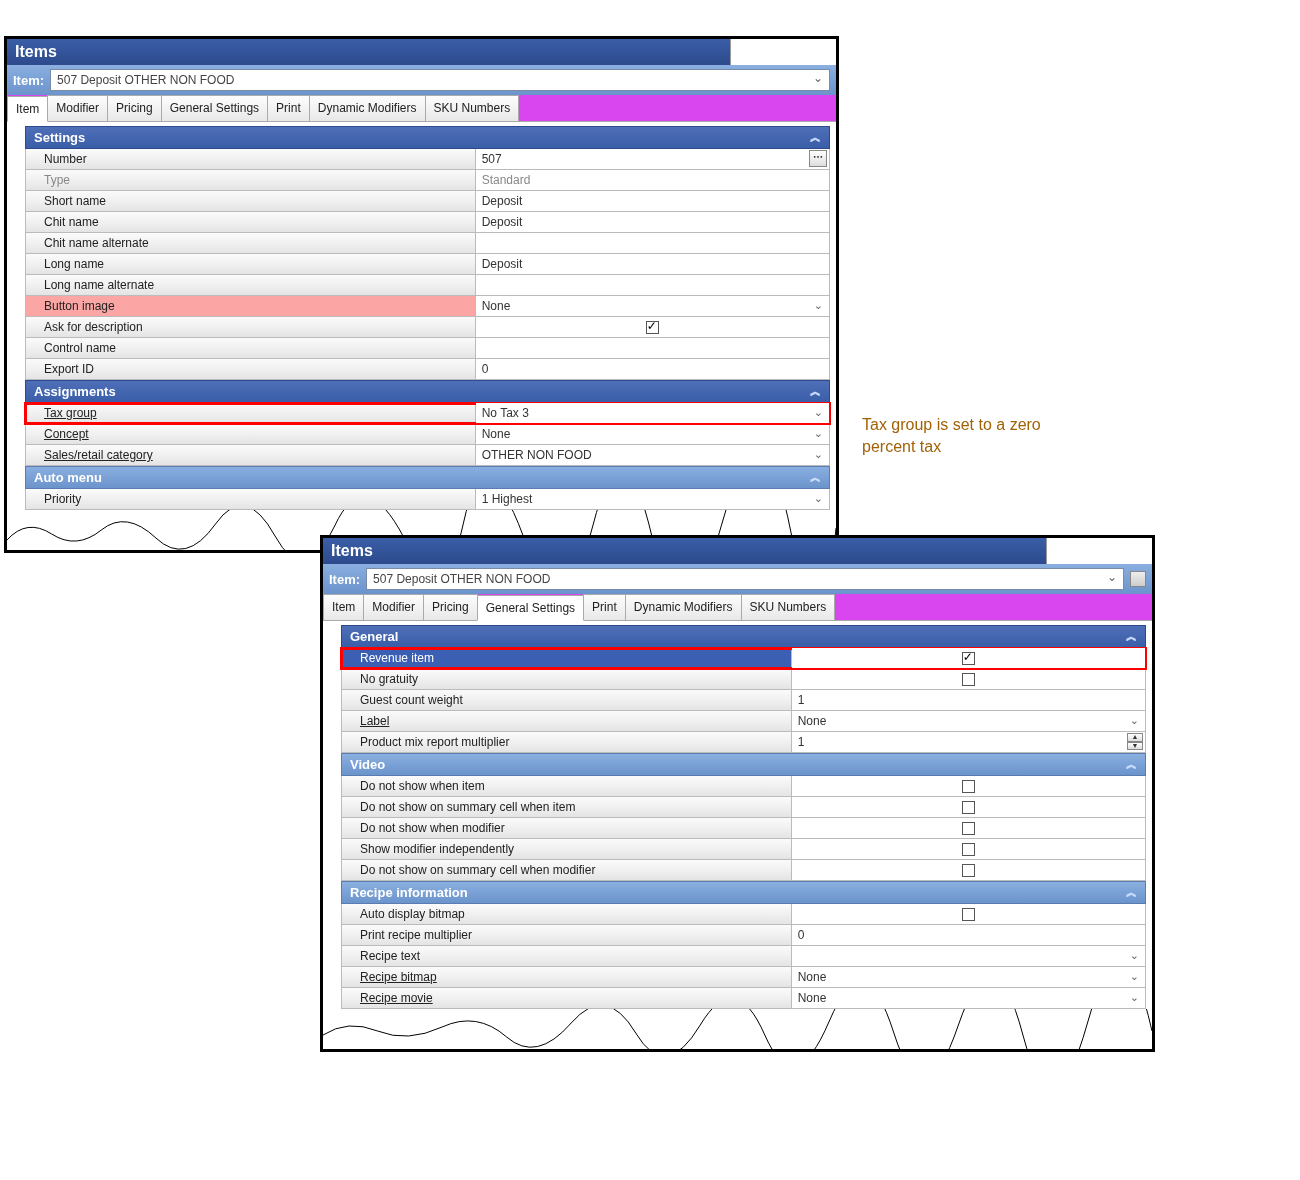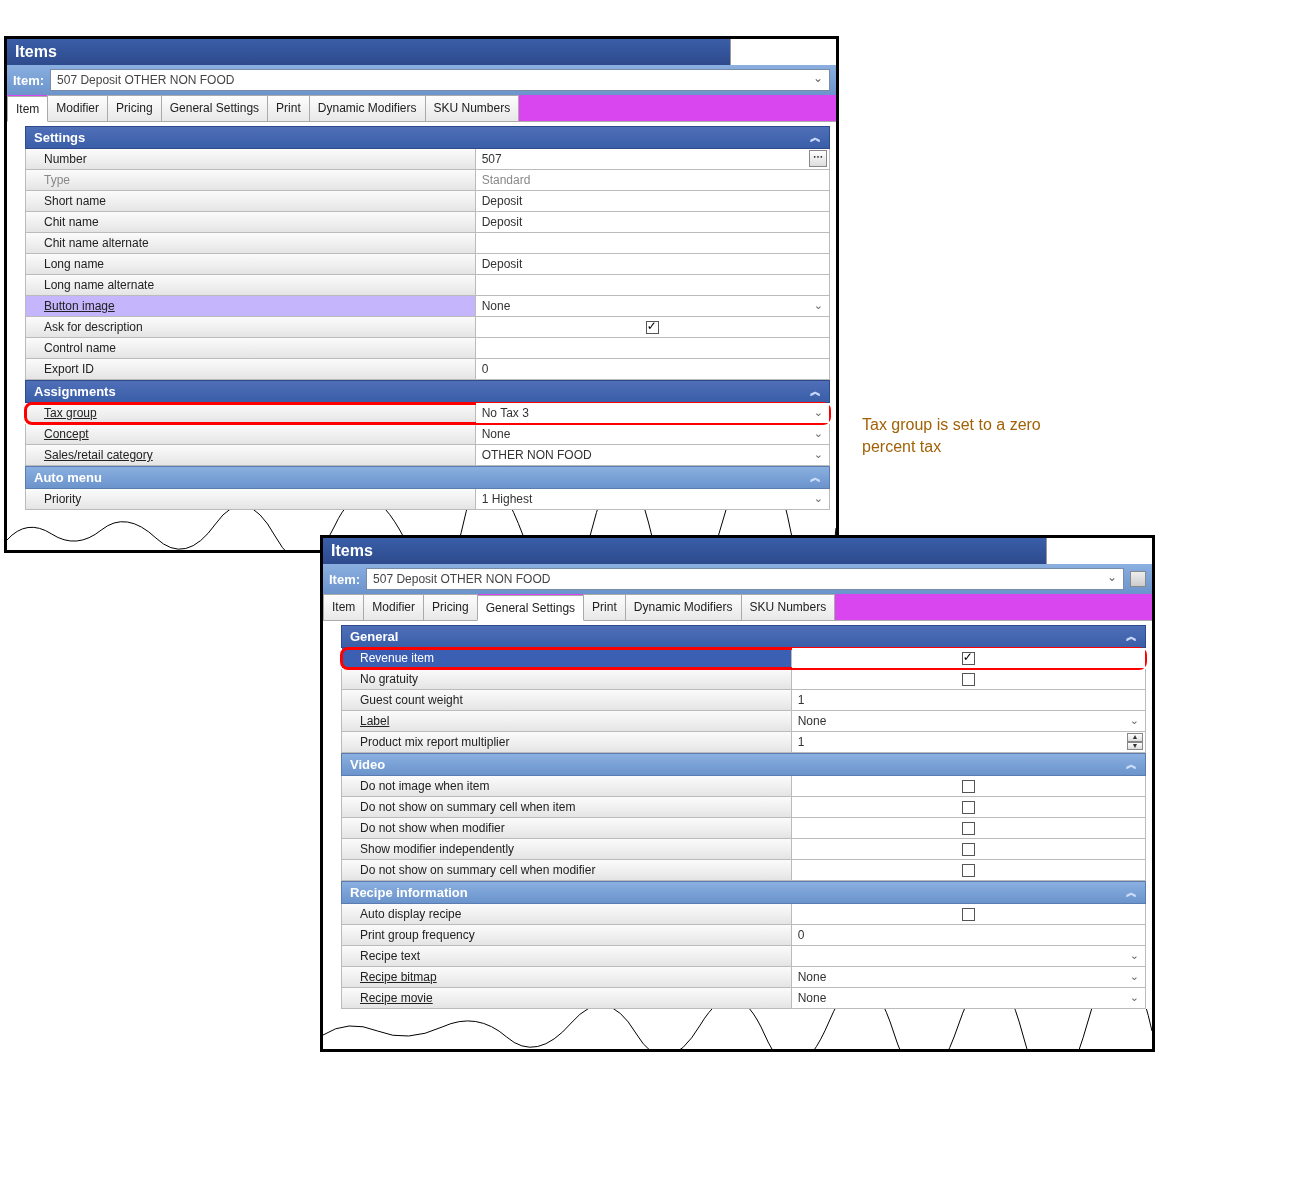--- a/index.html
+++ b/index.html
@@ -113,21 +113,21 @@
     padding: 3px 6px 3px 12px;
     background: linear-gradient(to bottom,#fbfbfb 0%,#eeeeee 60%, #e4e4e4 100%);
     border-right: 1px solid #bbb;
     color: #222;
   }
   .cell-label.indent { padding-left: 18px; }
   .cell-label.dimmed { color: #888; }
   .cell-label.link { text-decoration: underline; }
   .cell-label.indent.link { padding-left: 18px; }
   .cell-label.selected-blue { background:#3b5fb3; color:#fff; }
-  .cell-label.button-image-hover { background: #c4b5fd; text-decoration: underline;}
+  .cell-label.button-image-hover { background: #fca5a5; }
   .cell-value {
     flex: 1;
     padding: 3px 6px;
     background: #fff;
     color: #333;
     position: relative;
     display: flex;
     align-items: center;
   }
   .cell-value.center { justify-content: center; }
@@ -174,21 +174,20 @@
     background: linear-gradient(to bottom,#fff,#ddd);
     font-size: 7px;
     text-align: center;
     line-height: 0.9;
   }
   .highlight-red {
     outline: 3px solid #ff0000;
     outline-offset: -2px;
     position: relative;
     z-index: 5;
-    border-radius: 7px;
   }
   .annotation {
     position: absolute;
     font-family: "Segoe UI", sans-serif;
     font-size: 16px;
     color: #a16207;
     line-height: 1.35;
   }
   .torn-edge {
     height: 40px;
@@ -381,21 +380,21 @@
               <span>▼</span>
             </span>
           </div>
       </div>
 
       <div class="section-header light">
           <span>Video</span>
           <span class="collapse-caret">︽</span>
         </div>
       <div class="grid-row">
-        <div class="cell-label indent">Do not image when item</div>
+        <div class="cell-label indent">Do not show when item</div>
         <div class="cell-value center">
             <span class="checkbox"></span>
           </div>
       </div>
       <div class="grid-row">
         <div class="cell-label indent">Do not show on summary cell when item</div>
         <div class="cell-value center">
             <span class="checkbox"></span>
           </div>
       </div>
@@ -416,27 +415,27 @@
         <div class="cell-value center">
             <span class="checkbox"></span>
           </div>
       </div>
 
       <div class="section-header light">
           <span>Recipe information</span>
           <span class="collapse-caret">︽</span>
         </div>
       <div class="grid-row">
-        <div class="cell-label indent">Auto display recipe</div>
-        <div class="cell-value center">
-            <span class="checkbox"></span>
-          </div>
-      </div>
-      <div class="grid-row">
-        <div class="cell-label indent">Print group frequency</div>
+        <div class="cell-label indent">Auto display bitmap</div>
+        <div class="cell-value center">
+            <span class="checkbox"></span>
+          </div>
+      </div>
+      <div class="grid-row">
+        <div class="cell-label indent">Print recipe multiplier</div>
         <div class="cell-value">0</div>
       </div>
       <div class="grid-row">
         <div class="cell-label indent">Recipe text</div>
         <div class="cell-value">
             <span class="dropdown-caret">⌄</span>
           </div>
       </div>
       <div class="grid-row">
         <div class="cell-label indent link">Recipe bitmap</div>

